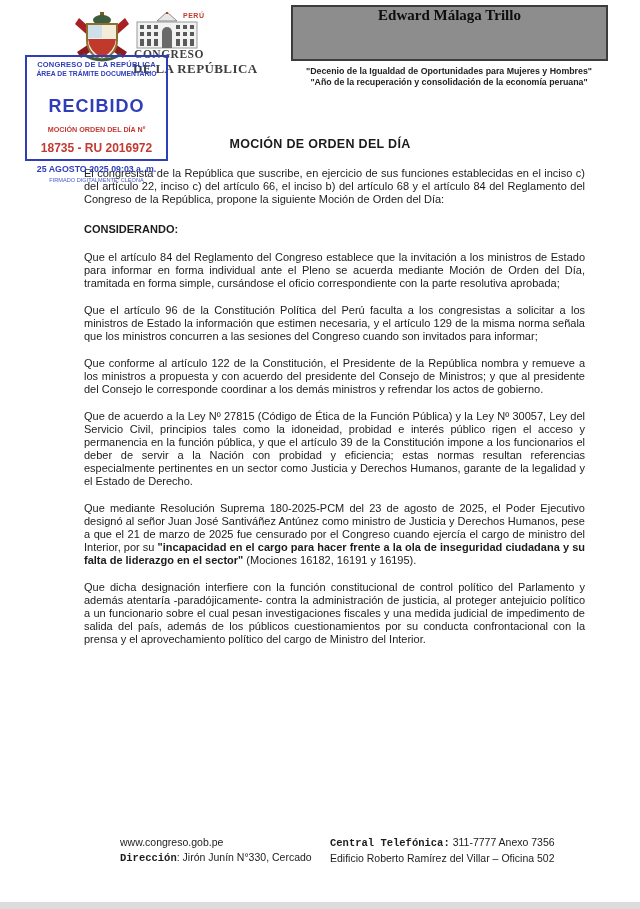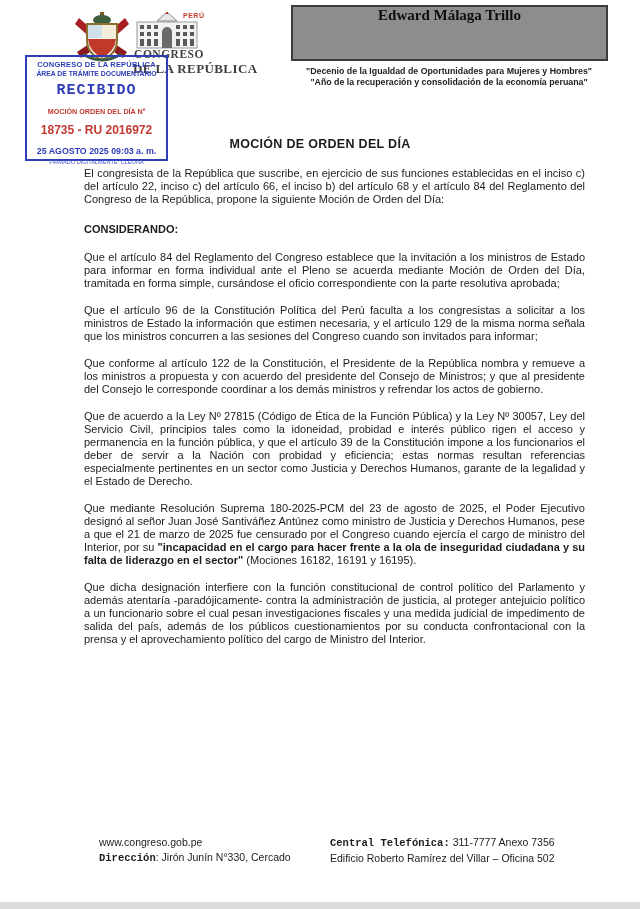--- a/index.html
+++ b/index.html
@@ -27,21 +27,21 @@
     color:#3f3f3f;letter-spacing:.4px;white-space:nowrap;
   }
   
   .stamp{
     position:absolute;left:25px;top:55px;width:139px;height:99px;
     border:2px solid #2e3db8;background:transparent;text-align:center;
     color:#2e3db8;z-index:5;padding-top:3px;box-sizing:content-box;
   }
   .stamp .s-org{font-size:7.5px;font-weight:bold;letter-spacing:.2px;white-space:nowrap;}
   .stamp .s-area{font-size:6.8px;font-weight:bold;margin-top:1px;white-space:nowrap;}
-  .stamp .s-recibido{font-size:15px;font-weight:bold;letter-spacing:1px;margin-top:5px;font-family:Liberation Mono, monospace;}
+  .stamp .s-recibido{font-size:18px;font-weight:bold;letter-spacing:1px;margin-top:19px;}
   .stamp .s-doc{font-size:7.2px;font-weight:bold;color:#c23a32;margin-top:8px;}
   .stamp .s-num{font-size:12px;font-weight:bold;color:#c23a32;margin-top:7px;}
   .stamp .s-date{font-size:8.8px;font-weight:bold;margin-top:9px;}
   .stamp .s-sign{font-size:5.6px;margin-top:3px;color:#4a57c9;}
   
   .name-box{
     position:absolute;left:291px;top:5px;width:313px;height:52px;
     background:#8d8d8d;border:2px solid #3c3c3c;text-align:center;
     font-family:"Liberation Serif",serif;color:#0d0d0d;
     display:flex;flex-direction:row;justify-content:center;gap:1px;
@@ -60,21 +60,21 @@
   .body-text{
     position:absolute;left:84px;top:167px;width:501px;
     font-size:11px;line-height:13px;text-align:justify;
   }
   .body-text p{margin:0 0 14px 0;}
   .body-text p.intro{margin-bottom:17px;}
   .body-text p.considerando{font-weight:bold;text-align:left;margin-bottom:15px;}
   .body-text .bold{font-weight:bold;}
   
   .footer{position:absolute;left:0;top:835px;width:640px;font-size:10.5px;line-height:15px;}
-  .footer .f-left{position:absolute;left:99px;top:0;}
+  .footer .f-left{position:absolute;left:120px;top:0;}
   .footer .f-right{position:absolute;left:330px;top:0;}
   .footer .b{font-weight:bold;font-family:Liberation Mono, monospace;}
   .photo-edge{position:absolute;left:0;bottom:0;width:640px;height:7px;background:#dcdcdc;}
 </style>
 </head>
 <body>
 
 <div class="page">
 
   <div class="logo-block">

